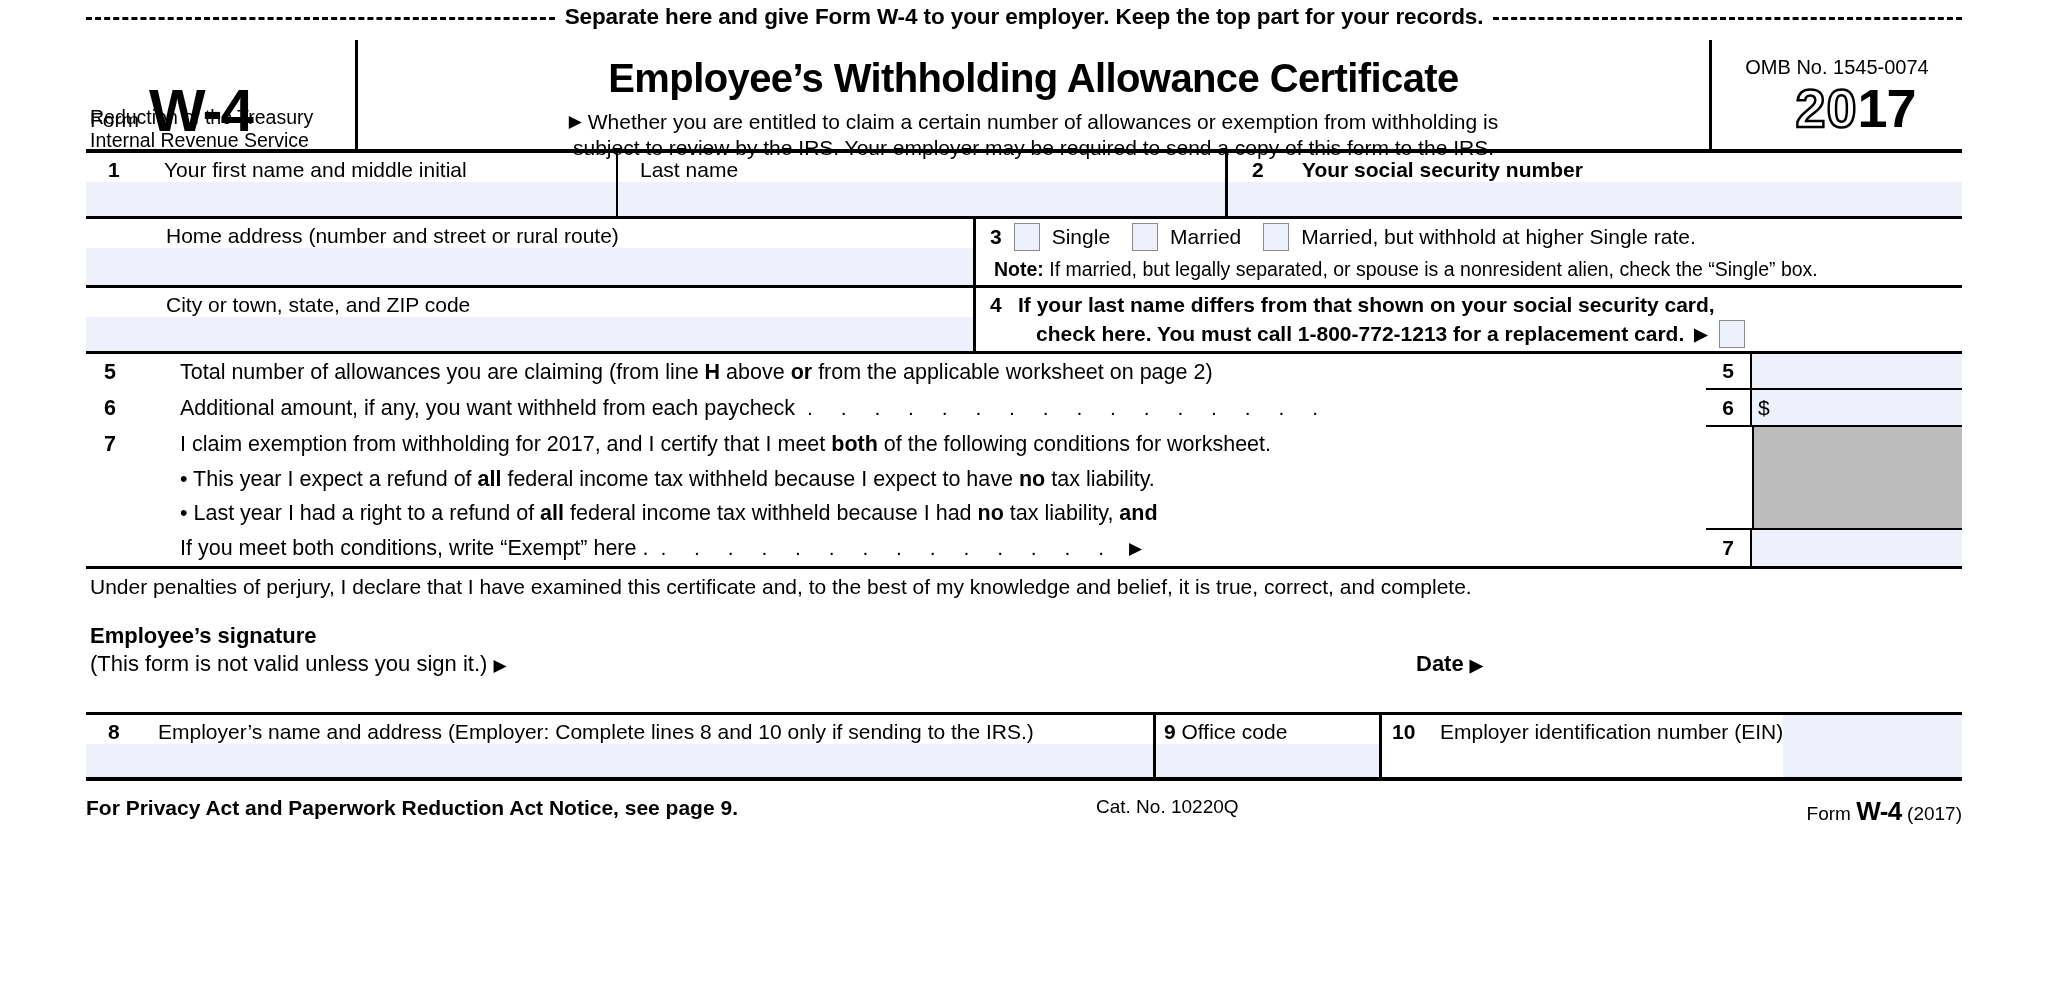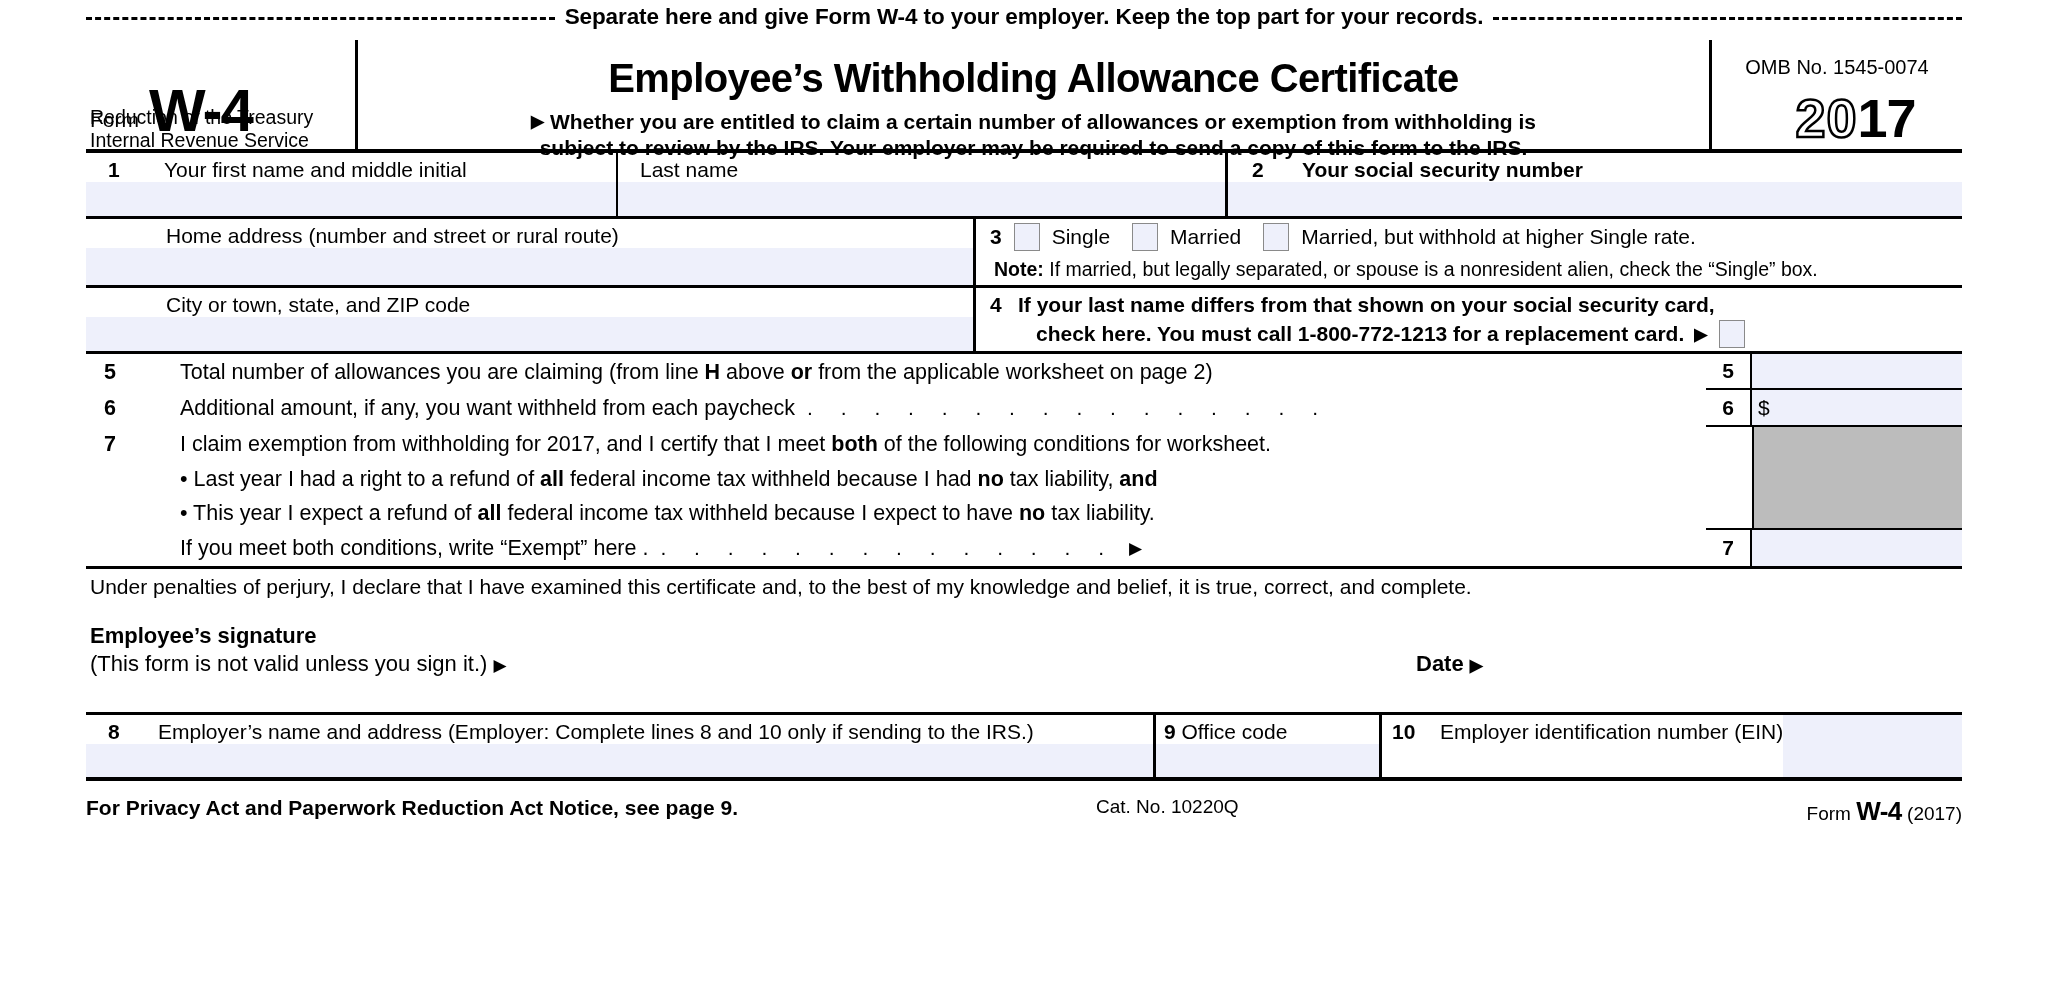--- a/index.html
+++ b/index.html
@@ -66,31 +66,31 @@
   .hdr-mid {
     flex: 1 1 auto; position: relative;
     border-right: 3px solid #000;
     text-align: center;
   }
   .title-main {
     font-size: 40px; font-weight: bold; letter-spacing: -0.6px;
     margin-top: 16px;
   }
   .title-sub {
-    font-size: 21px; font-weight: bold; line-height: 1.22;
+    font-size: 21px; font-weight: normal; line-height: 1.22;
     margin-top: 8px; padding: 0 20px;
   }
   .tri { font-size: 17px; position: relative; top: -2px; }
   .hdr-right {
     width: 250px; position: relative; text-align: center;
   }
   .omb { font-size: 20px; margin-top: 16px; }
   .year {
     font-size: 54px; font-weight: bold; line-height: 1;
-    margin-top: 12px; letter-spacing: -1px; padding-left: 37px;
+    margin-top: 2px; letter-spacing: -1px; padding-left: 37px;
   }
   .year .hollow {
     color: #fff;
     -webkit-text-stroke: 2.5px #000;
     letter-spacing: 1px;
   }
   .cap {
     font-size: 21px; line-height: 1.1;
     padding: 5px 0 0 0;
   }
@@ -314,24 +314,24 @@
           <span>Additional amount, if any, you want withheld from each paycheck</span>
           <span class="dots">.  .  .  .  .  .  .  .  .  .  .  .  .  .  .  .</span>
         </div>
 
         <div class="l7">
           <div class="l7-first">
             <span class="idx">7</span>
             <span><span>I claim exemption from withholding for 2017, and I certify that I meet </span><b>both</b><span> of the following conditions for worksheet.</span></span>
           </div>
           <div class="bullet">
+            <span><span>• This year I expect a refund of </span><b>all</b><span> federal income tax withheld because I expect to have </span><b>no</b><span> tax liability.</span></span>
+          </div>
+          <div class="bullet">
             <span><span>• Last year I had a right to a refund of </span><b>all</b><span> federal income tax withheld because I had </span><b>no</b><span> tax liability, </span><b>and</b></span>
-          </div>
-          <div class="bullet">
-            <span><span>• This year I expect a refund of </span><b>all</b><span> federal income tax withheld because I expect to have </span><b>no</b><span> tax liability.</span></span>
           </div>
           <div class="l7-last">
             <span>If you meet both conditions, write “Exempt” here .</span>
             <span class="dots">.   .   .   .   .   .   .   .   .   .   .   .   .   .</span>
             <span style="margin-left:14px;font-size:17px;">▶</span>
           </div>
         </div>
       </div>
 
       <div class="l3-right">

